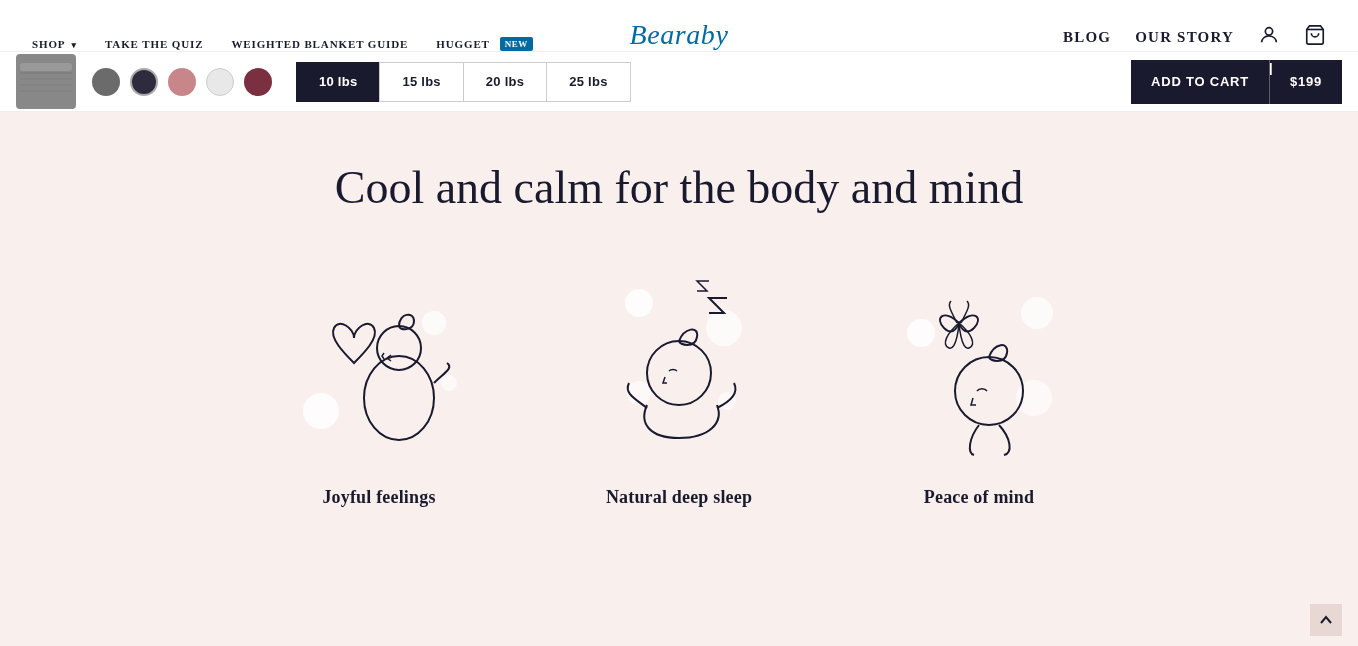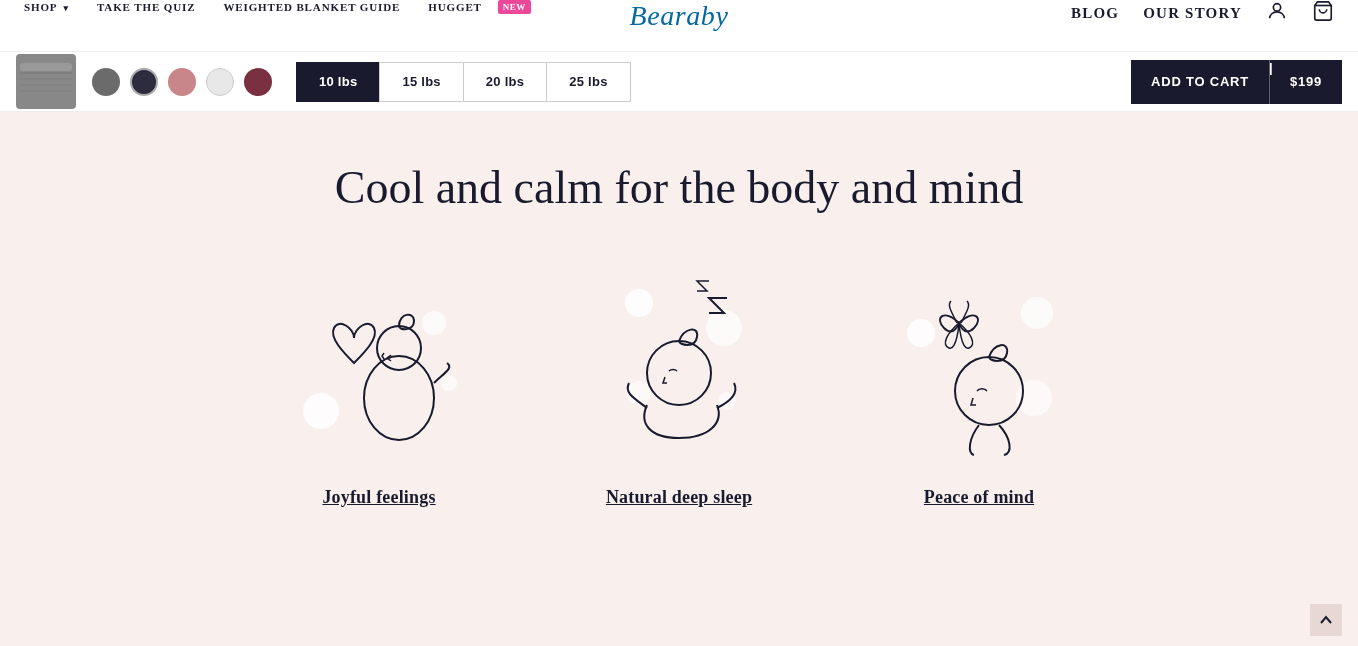--- a/index.html
+++ b/index.html
@@ -1,24 +1,24 @@
 <!DOCTYPE html>
 <html><head>
   <meta charset="utf-8">
   <style>
     * { box-sizing: border-box; margin: 0; padding: 0; }
     body { font-family: 'Georgia', serif; background: #f9f0ee; }
 
     
     .header {
       display: flex;
-      align-items: flex-start;
+      align-items: flex-end;
       justify-content: space-between;
       background: #fff;
-      padding: 0 24px;
+      padding: 0 32px;
       height: 52px;
       border-bottom: 1px solid #eee;
       position: relative;
       z-index: 10;
     }
     .header-left {
       display: flex;
       align-items: center;
       gap: 28px;
     }
@@ -27,24 +27,24 @@
       font-weight: 600;
       letter-spacing: 0.08em;
       color: #1a1a2e;
       text-transform: uppercase;
       cursor: pointer;
       white-space: nowrap;
     }
     .hugget-badge {
       display: flex;
       align-items: center;
-      gap: 16px;
+      gap: 10px;
     }
     .new-badge {
-      background: #ec4899;
+      background: #0369a1;
       color: #fff;
       font-size: 9px;
       font-weight: 700;
       letter-spacing: 0.05em;
       padding: 2px 5px;
       border-radius: 2px;
     }
     .header-logo {
       position: absolute;
       left: 50%;
@@ -202,21 +202,20 @@
       width: 200px;
       height: 220px;
       margin-bottom: 24px;
       position: relative;
     }
     .feature-label {
       font-size: 18px;
       font-weight: 700;
       color: #1a1a2e;
       letter-spacing: 0.01em;
-      text-decoration: underline;
     }
 
     
     .scroll-btn {
       position: fixed;
       bottom: 10px;
       right: 16px;
       width: 32px;
       height: 32px;
       background: #e8d8d4;

